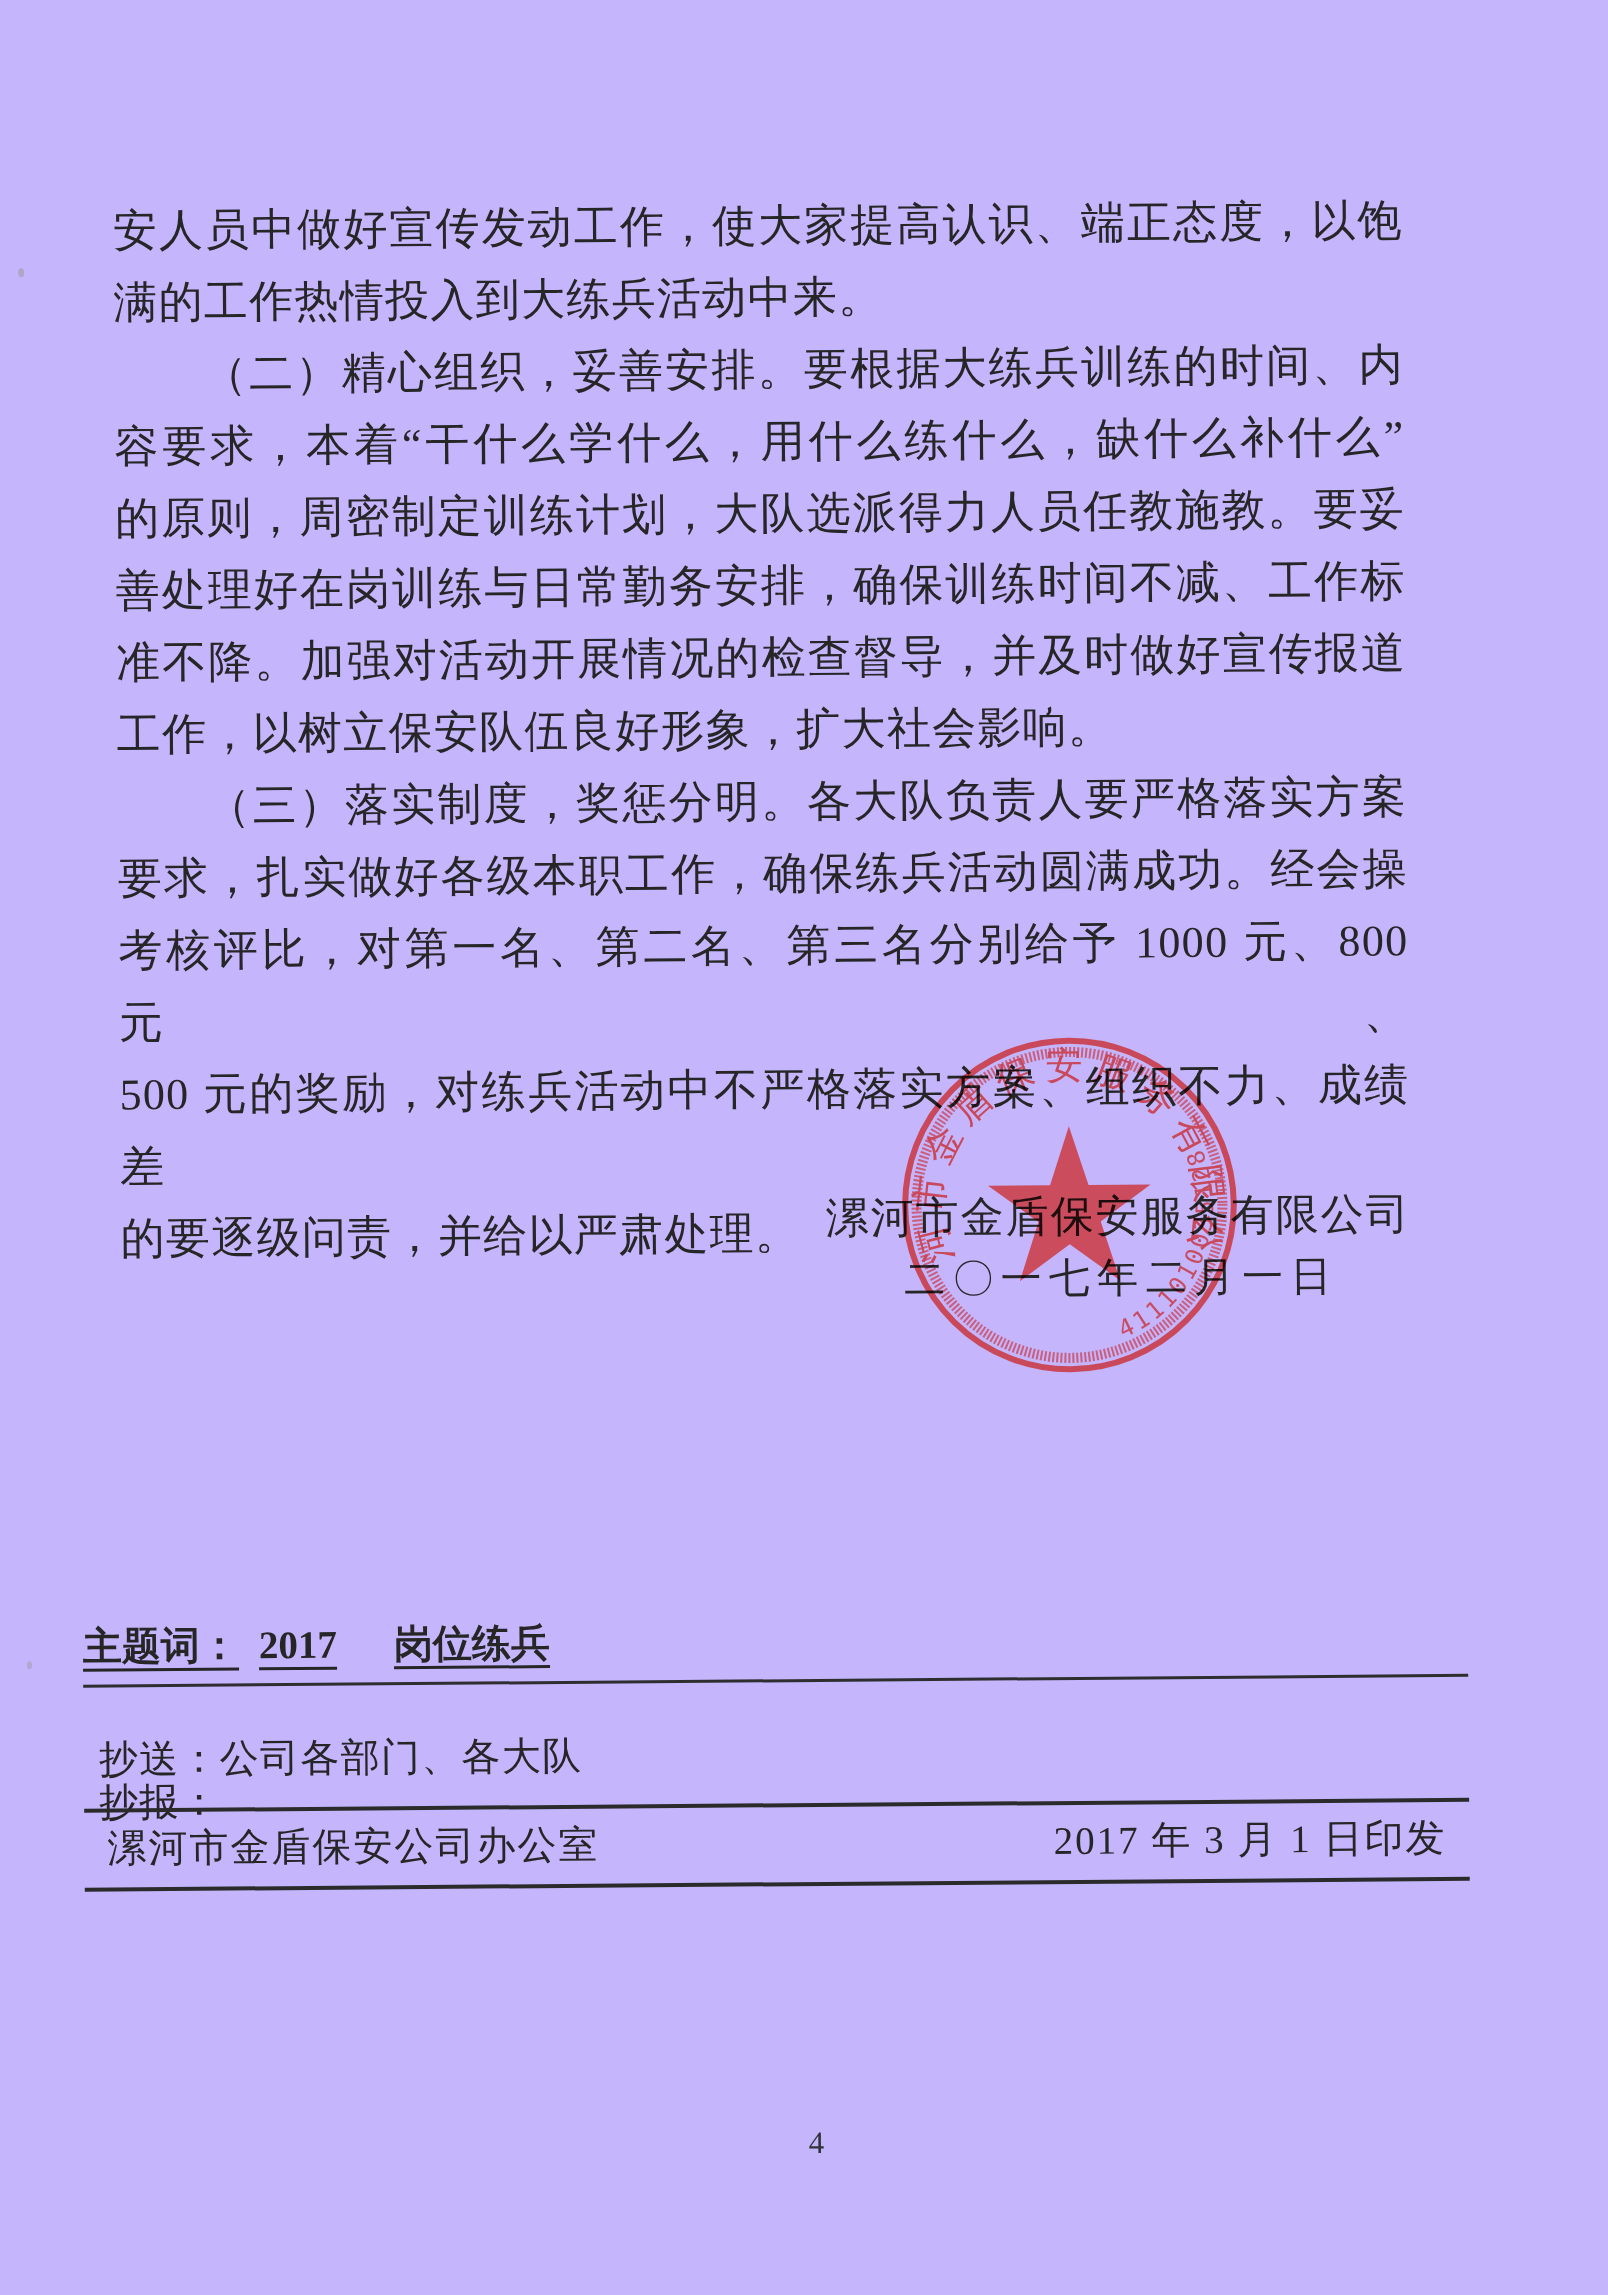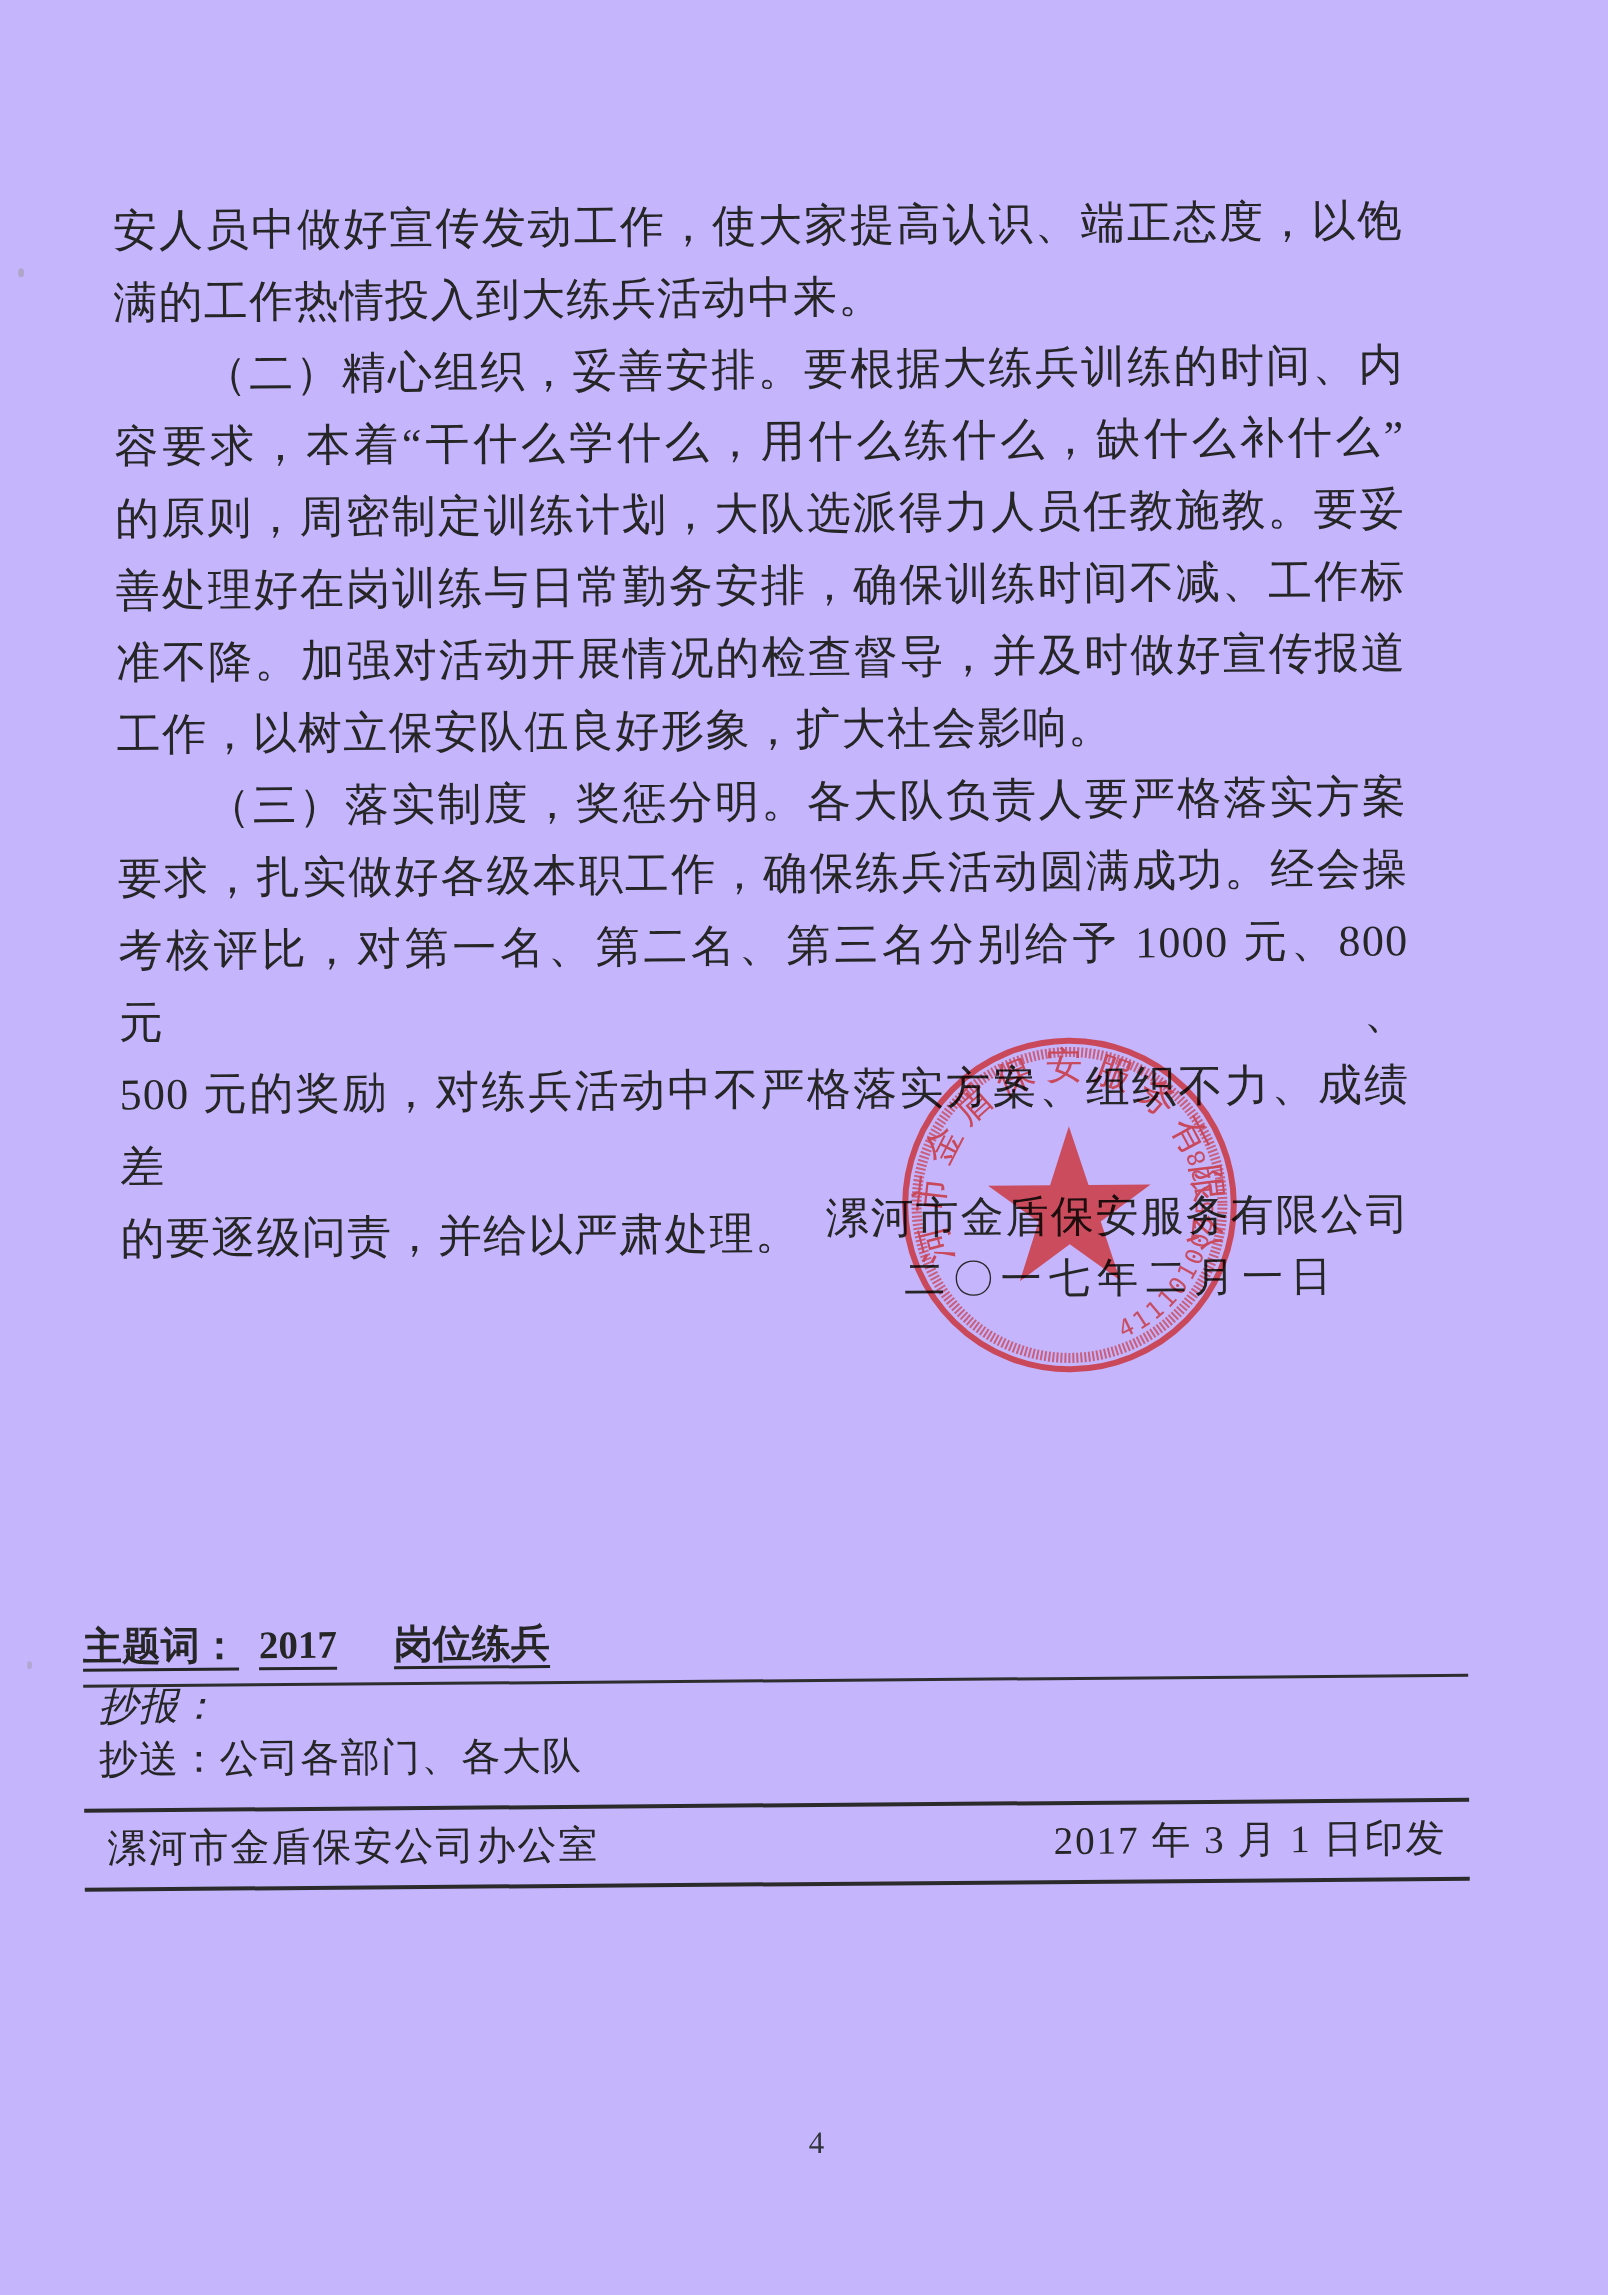--- a/index.html
+++ b/index.html
@@ -51,21 +51,21 @@
     border-bottom:3.3px solid #2e2e2e;
     padding-bottom:10.7px;white-space:nowrap;
   }
   .subject-row .u{text-decoration:underline;text-decoration-thickness:2.7px;text-underline-offset:9.4px;}
   .subject-year{margin-left:20px;}
   .subject-kw{margin-left:57px;}
   .copy-row{
     position:absolute;left:94px;
     font-size:39px;letter-spacing:1.3px;white-space:nowrap;
   }
-  .copy-row.r1{top:1674px;font-style:italic;}
+  .copy-row.r1{top:1770px;}
   .copy-row.r2{top:1727px;}
   
   .footer-bar{
     position:absolute;left:79px;top:1803px;width:1385px;
     border-top:4.7px solid #2b2b2b;
     border-bottom:4px solid #2b2b2b;
     box-sizing:border-box;
     display:flex;justify-content:space-between;align-items:center;
     padding:9.4px 23px 12px 23px;
     font-size:39px;letter-spacing:2px;

